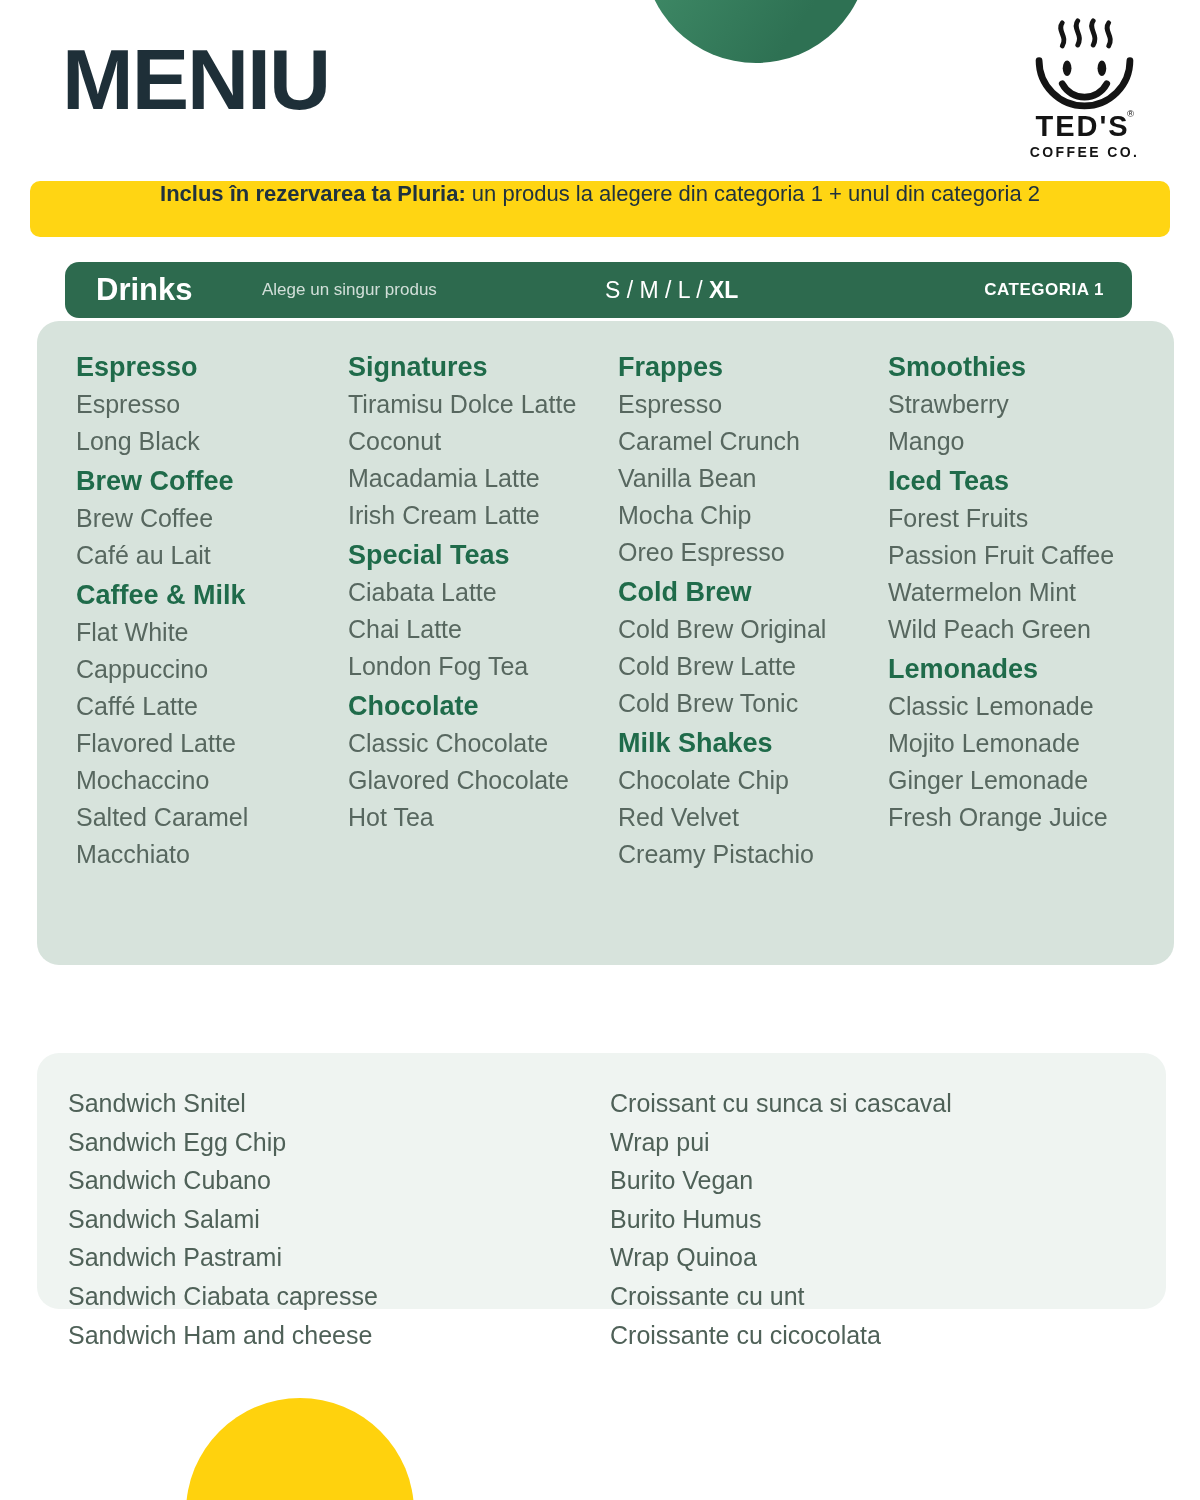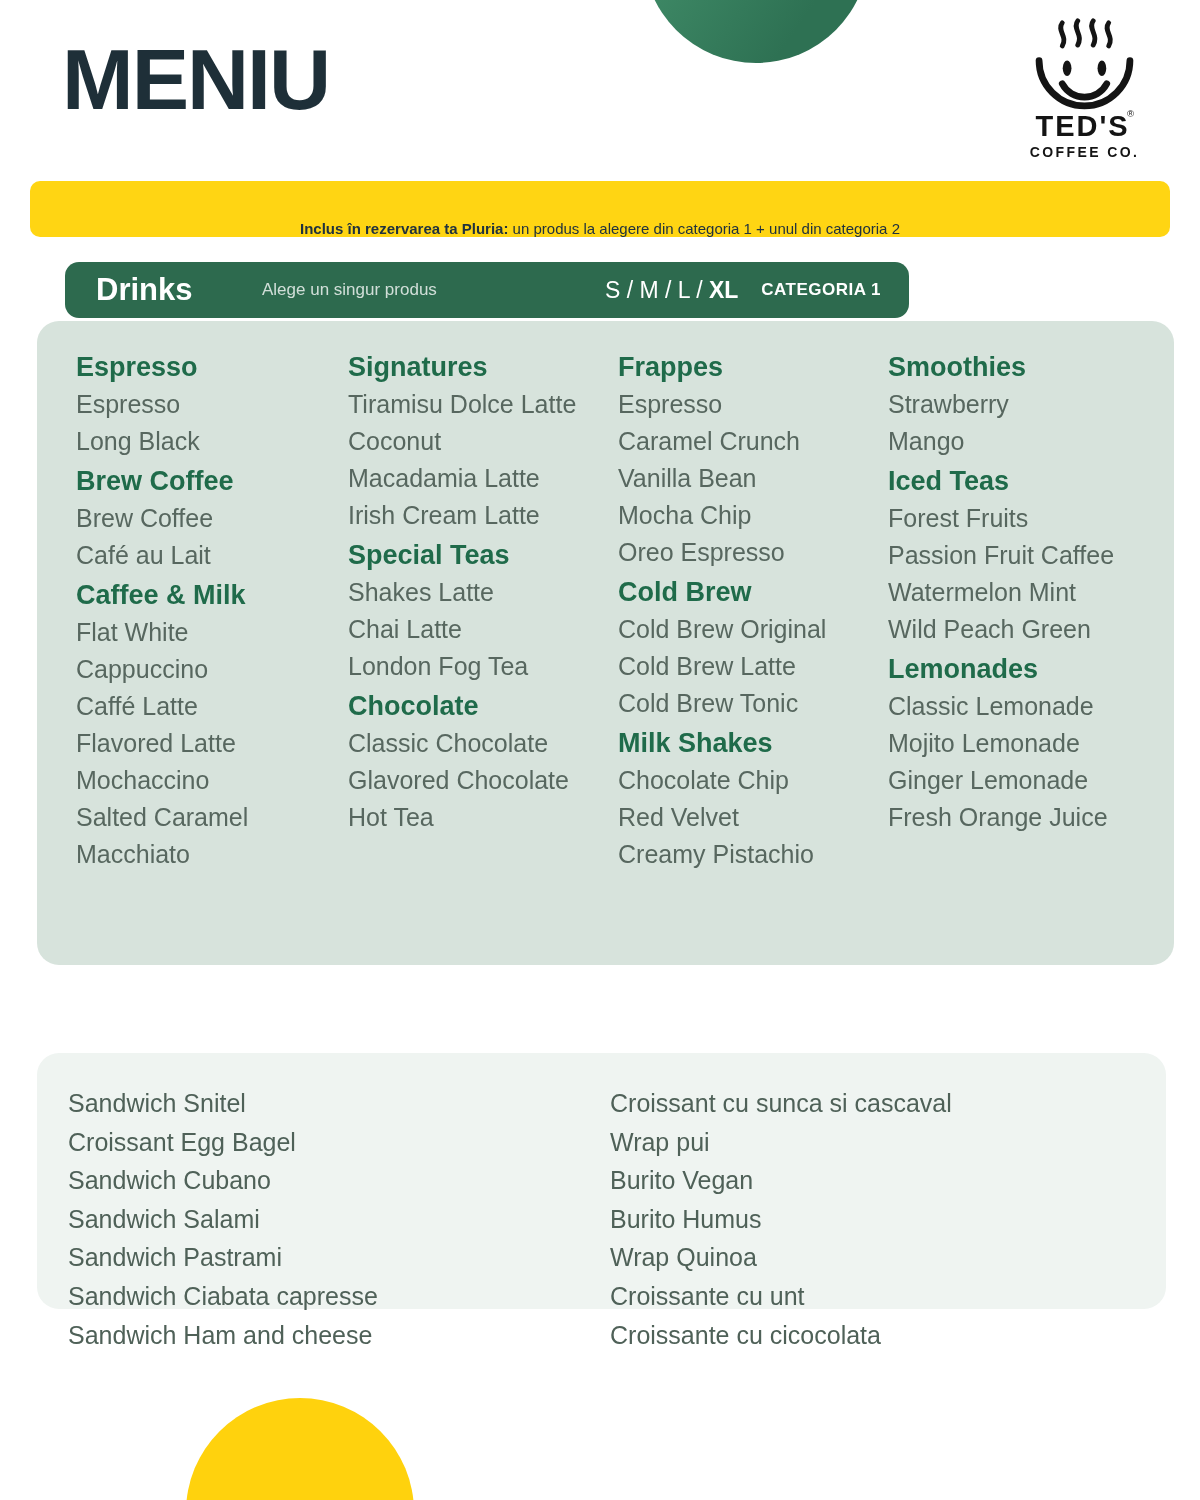--- a/index.html
+++ b/index.html
@@ -20,27 +20,27 @@
   
   .page-title{
     position:absolute;left:62px;top:34px;font-size:86px;line-height:1.05;font-weight:bold;
     letter-spacing:-2px;color:var(--title-ink,#1E2F38);
   }
   
   .logo{position:absolute;left:1012px;top:18px;width:145px;height:145px;}
   
   .banner{
     position:absolute;left:30px;top:181px;width:1140px;height:56px;border-radius:10px;
-    background:var(--banner-bg,#FFD513);display:flex;align-items:flex-end;justify-content:center;
-    font-size:15px;color:var(--banner-ink,#20323E);white-space:pre;
+    background:var(--banner-bg,#FFD513);display:flex;align-items:flex-start;justify-content:center;
+    font-size:22px;color:var(--banner-ink,#20323E);white-space:pre;
   }
   .banner .b-bold{font-weight:bold;}
   
   .sec-header{
-    position:absolute;left:65px;width:844px;height:56px;border-radius:14px;color:#fff;
+    position:absolute;left:65px;width:1067px;height:56px;border-radius:14px;color:#fff;
   }
   .sec-header .hdr-title{position:absolute;left:31px;top:50%;transform:translateY(-50%);font-size:31px;font-weight:bold;}
   .sec-header .hdr-sub{position:absolute;left:197px;top:50%;transform:translateY(-50%);font-size:17px;color:rgba(255,255,255,.78);}
   .sec-header .hdr-sizes{position:absolute;left:540px;top:50%;transform:translateY(-50%);font-size:23px;}
   .sec-header .hdr-sizes .xl{font-weight:bold;}
   .sec-header .hdr-badge{position:absolute;right:28px;top:50%;transform:translateY(-50%);font-size:17px;font-weight:bold;letter-spacing:.5px;}
   #drinks-header{top:262px;background:var(--drinks-header-bg,#2D6A4E);}
   #food-header{top:1053px;background:var(--food-header-bg,#4CB381);}
   
   .panel{position:absolute;left:37px;width:1129px;border-radius:22px;}
@@ -118,21 +118,21 @@
           <div class="item">Salted Caramel
 Macchiato</div>
         </div>
         <div class="col">
           <div class="group-heading">Signatures</div>
           <div class="item">Tiramisu Dolce Latte</div>
           <div class="item">Coconut
 Macadamia Latte</div>
           <div class="item">Irish Cream Latte</div>
           <div class="group-heading">Special Teas</div>
-          <div class="item">Shakes Latte</div>
+          <div class="item">Ciabata Latte</div>
           <div class="item">Chai Latte</div>
           <div class="item">London Fog Tea</div>
           <div class="group-heading">Chocolate</div>
           <div class="item">Classic Chocolate</div>
           <div class="item">Glavored Chocolate</div>
           <div class="item">Hot Tea</div>
         </div>
         <div class="col">
           <div class="group-heading">Frappes</div>
           <div class="item">Espresso</div>
@@ -170,21 +170,21 @@
   <div class="sec-header" id="food-header">
     <span class="hdr-title">Food</span>
     <span class="hdr-sub">Alege un singur produs</span>
     <span class="hdr-badge">CATEGORIA 2</span>
   </div>
 
   <div class="panel" id="food-panel">
     <div class="food-cols" id="food-cols">
         <div class="food-col">
           <div class="food-item">Sandwich Snitel</div>
-          <div class="food-item">Croissant Egg Bagel</div>
+          <div class="food-item">Sandwich Egg Chip</div>
           <div class="food-item">Sandwich  Cubano</div>
           <div class="food-item">Sandwich Salami</div>
           <div class="food-item">Sandwich Pastrami</div>
           <div class="food-item">Sandwich Ciabata capresse</div>
           <div class="food-item">Sandwich Ham and cheese</div>
         </div>
         <div class="food-col">
           <div class="food-item">Croissant cu sunca si cascaval</div>
           <div class="food-item">Wrap pui</div>
           <div class="food-item">Burito Vegan</div>

